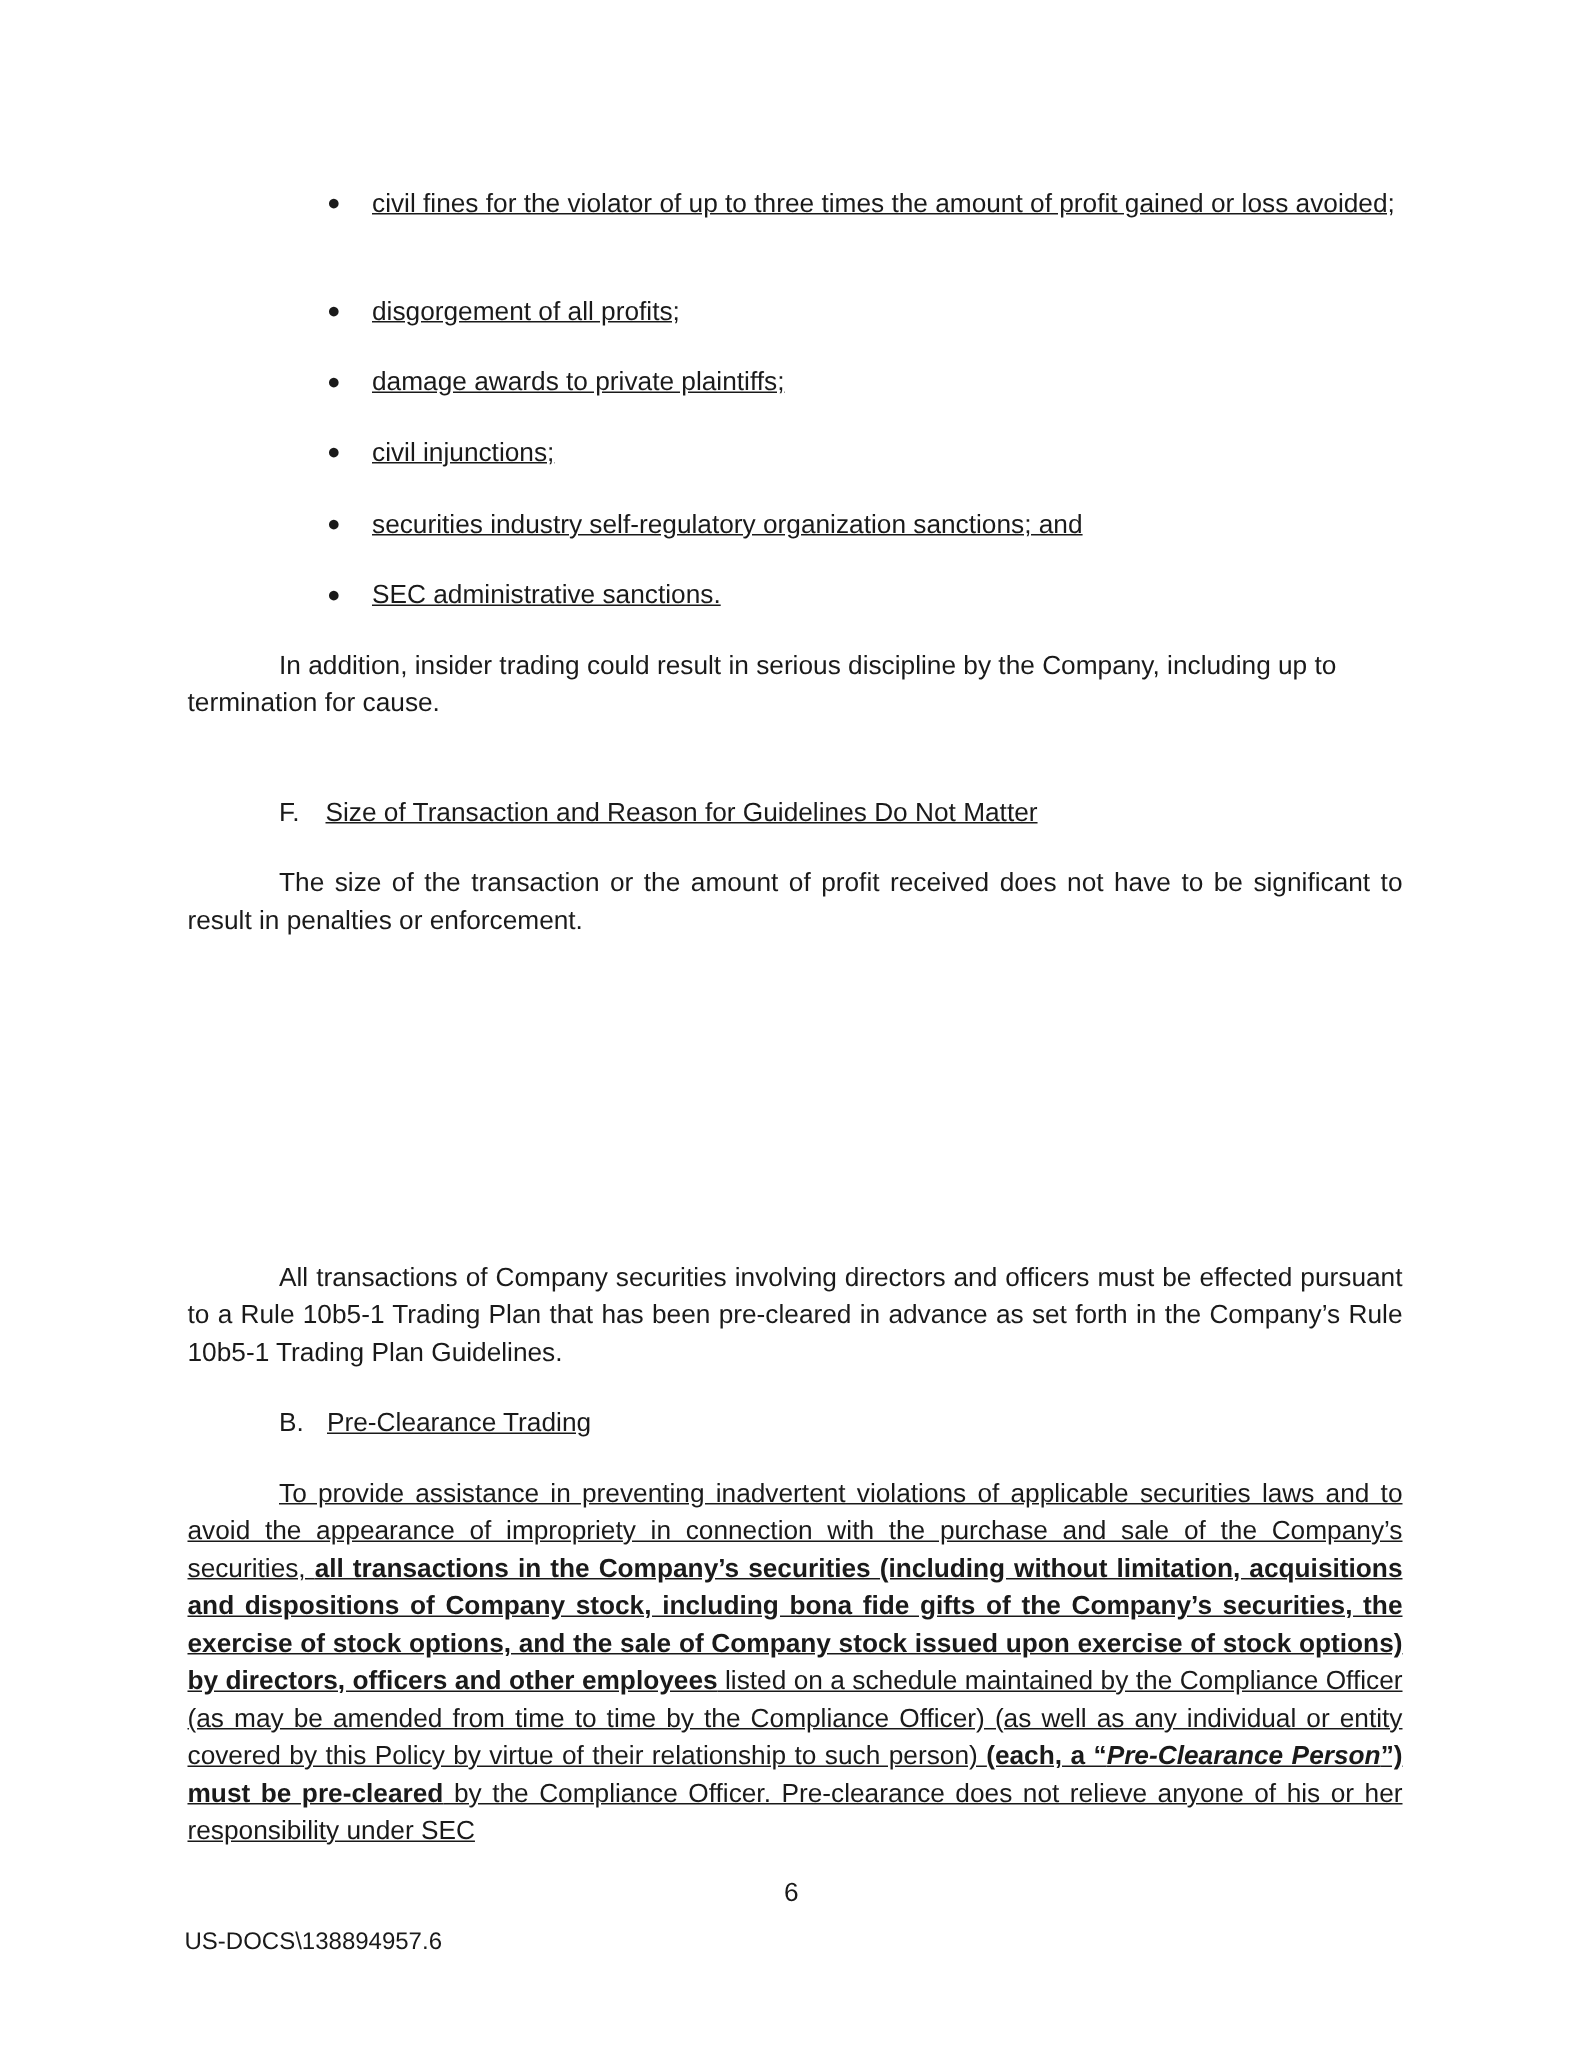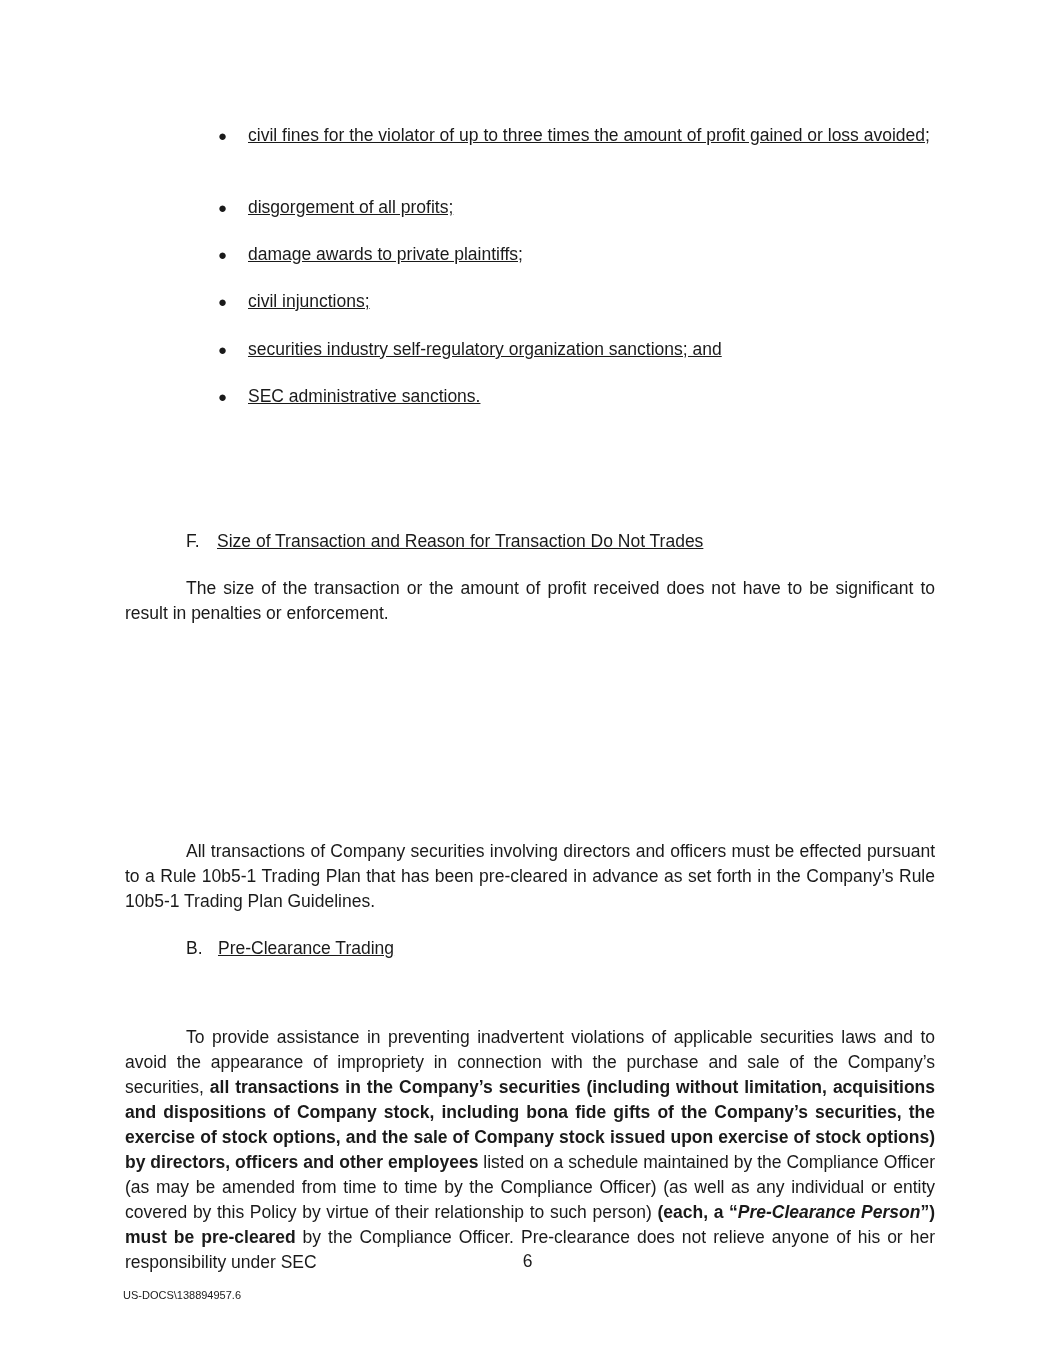--- a/index.html
+++ b/index.html
@@ -10,21 +10,21 @@
   .bullet-row { position: absolute; left: 218px; width: 720px; display: flex; }
   .bullet-dot { width: 30px; flex: 0 0 30px; font-size: 15px; line-height: 25px; }
   .bullet-text { flex: 1; text-decoration: underline; }
   .para { position: absolute; left: 125px; width: 810px; text-align: justify; }
   .para .indent { display: inline-block; width: 61px; }
   .heading { position: absolute; }
   .u { text-decoration: underline; }
   .b { font-weight: bold; }
   .bi { font-weight: bold; font-style: italic; }
   .pageno { position: absolute; left: 0; width: 1055px; text-align: center; top: 1249px; }
-  .docid { position: absolute; left: 123px; top: 1287px; font-size: 11px; line-height: 16px; text-align: right; }
+  .docid { position: absolute; left: 123px; top: 1287px; font-size: 16px; line-height: 16px; text-align: right; }
 </style>
 </head>
 <body>
 
 <div class="page">
 
   <div class="bullet-row txt" style="top:123px;">
     <span class="bullet-dot">●</span>
     <span class="bullet-text">civil fines for the violator of up to three times the amount of profit gained or loss avoided;</span>
   </div>
@@ -42,35 +42,38 @@
   </div>
   <div class="bullet-row txt" style="top:337px;">
     <span class="bullet-dot">●</span>
     <span class="bullet-text">securities industry self-regulatory organization sanctions; and</span>
   </div>
   <div class="bullet-row txt" style="top:384px;">
     <span class="bullet-dot">●</span>
     <span class="bullet-text">SEC administrative sanctions.</span>
   </div>
 
+  <div class="para txt" style="top:431px; text-align:left;">
+    <span class="indent"></span><span>In addition, insider trading could result in serious discipline by the Company, including up to termination for cause.</span>
+  </div>
 
   <div class="heading txt" style="left:186px; top:529px;">
-    <span style="display:inline-block;width:31px;">F.</span><span class="u">Size of Transaction and Reason for Transaction Do Not Trades</span>
+    <span style="display:inline-block;width:31px;">F.</span><span class="u">Size of Transaction and Reason for Guidelines Do Not Matter</span>
   </div>
   <div class="para txt" style="top:576px;">
     <span class="indent"></span><span>The size of the transaction or the amount of profit received does not have to be significant to result in penalties or enforcement.</span>
   </div>
 
 
   <div class="para txt" style="top:839px;">
     <span class="indent"></span><span>All transactions of Company securities involving directors and officers must be effected pursuant to a Rule 10b5-1 Trading Plan that has been pre-cleared in advance as set forth in the Company’s Rule 10b5-1 Trading Plan Guidelines.</span>
   </div>
 
   <div class="heading txt" style="left:186px; top:936px;">
     <span style="display:inline-block;width:32px;">B.</span><span class="u">Pre-Clearance Trading</span>
   </div>
-  <div class="para txt" style="top:1025px;">
+  <div class="para txt" style="top:983px;text-decoration:underline;">
     <span class="indent"></span><span>To provide assistance in preventing inadvertent violations of applicable securities laws and to avoid the appearance of impropriety in connection with the purchase and sale of the Company’s securities, </span><span class="b">all transactions in the Company’s securities (including without limitation, acquisitions and dispositions of Company stock, including bona fide gifts of the Company’s securities, the exercise of stock options, and the sale of Company stock issued upon exercise of stock options) by directors, officers and other employees</span><span> listed on a schedule maintained by the Compliance Officer (as may be amended from time to time by the Compliance Officer) (as well as any individual or entity covered by this Policy by virtue of their relationship to such person) </span><span class="b">(each, a “</span><span class="bi">Pre-Clearance Person</span><span class="b">”) must be pre-cleared</span><span> by the Compliance Officer. Pre-clearance does not relieve anyone of his or her responsibility under SEC</span>
   </div>
 
   <div class="pageno txt">6</div>
   <div class="docid">US-DOCS\138894957.6</div>
 </div>
 
 </body></html>

